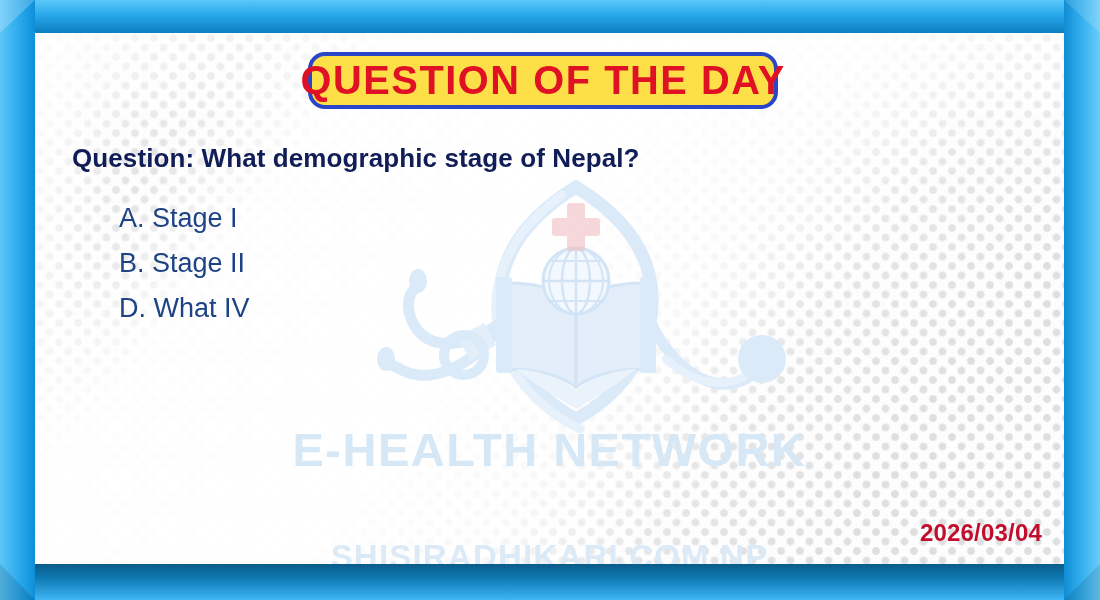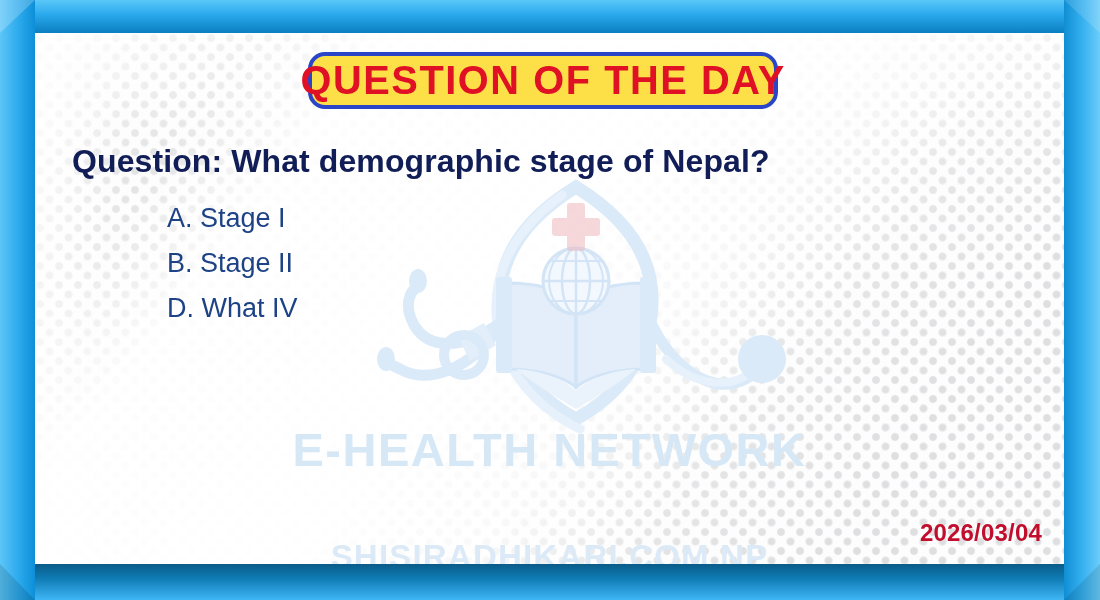--- a/index.html
+++ b/index.html
@@ -158,34 +158,33 @@
     line-height: 1;
     white-space: nowrap;
     transform: scaleX(0.97);
   }
 
   
   .question {
     position: absolute;
     left: 37px; top: 110px;
     font-family: "Liberation Sans", sans-serif;
-    font-size: 32px;
+    font-size: 26px;
     font-weight: 700;
     color: #111d56;
     letter-spacing: 0.1px;
     white-space: nowrap;
   }
 
   
   .options {
     position: absolute;
     left: 84px; top: 163px;
     display: flex;
     flex-direction: column;
-    margin-left: 48px;
   }
   .option {
     font-family: "Liberation Sans", sans-serif;
     font-size: 27px;
     font-weight: 400;
     color: #1d4285;
     line-height: 45px;
     white-space: nowrap;
   }
 

